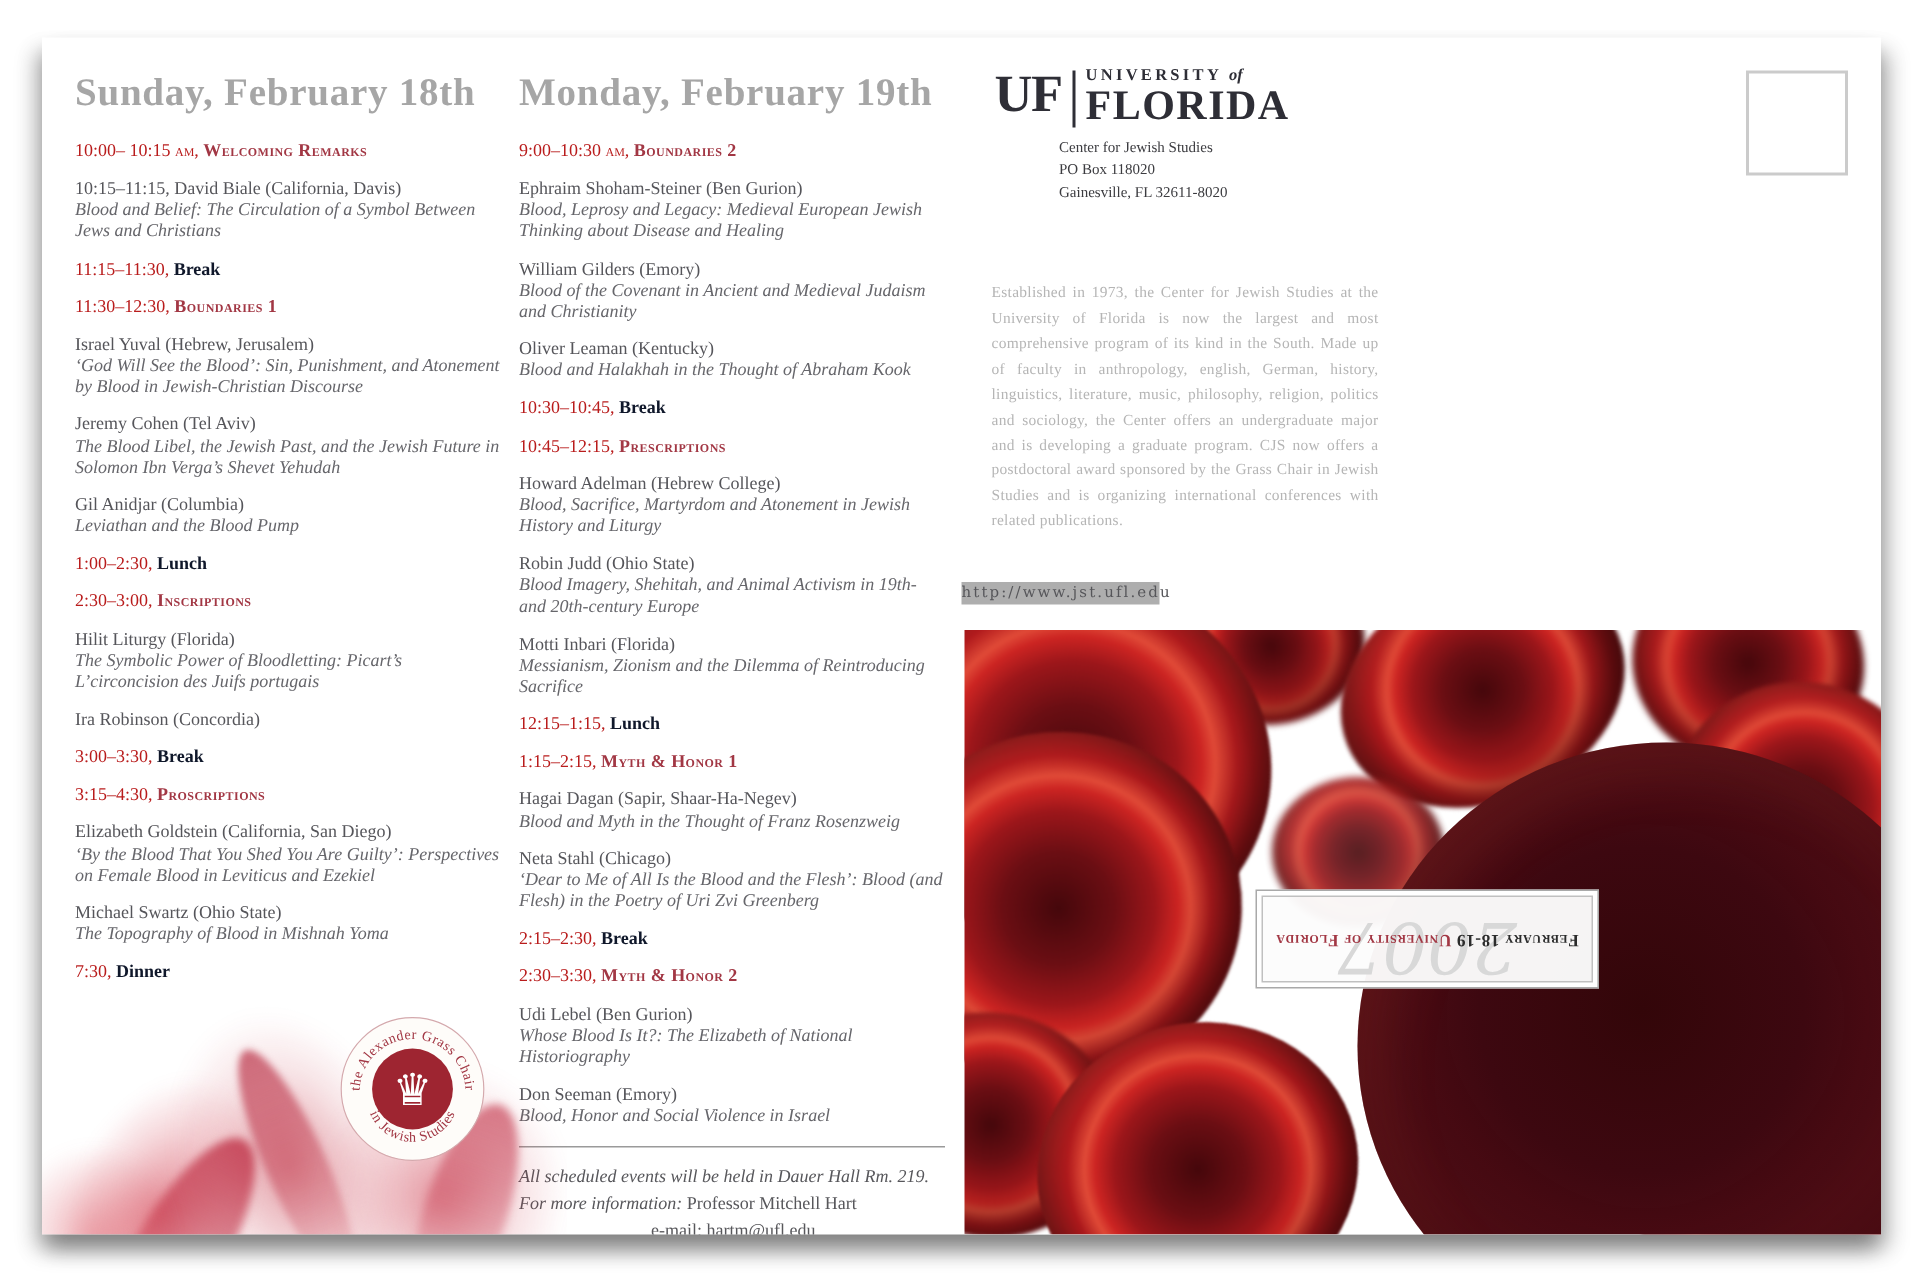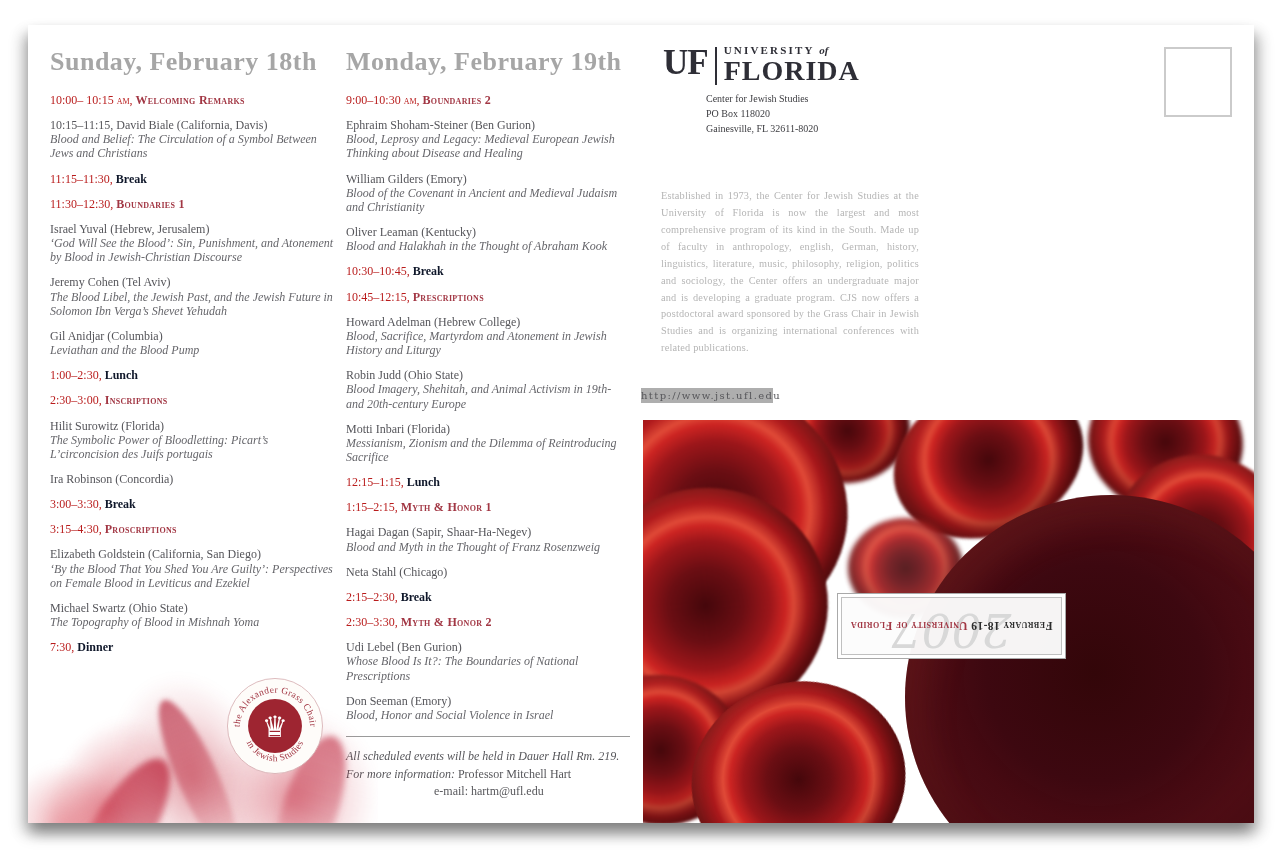--- a/index.html
+++ b/index.html
@@ -147,21 +147,21 @@
           <span class="speaker">Jeremy Cohen (Tel Aviv)</span>
           <span class="title">The Blood Libel, the Jewish Past, and the Jewish Future in Solomon Ibn Verga’s Shevet Yehudah</span>
         </p>
         <p class="row talk">
           <span class="speaker">Gil Anidjar (Columbia)</span>
           <span class="title">Leviathan and the Blood Pump</span>
         </p>
         <p class="row break"><span class="time">1:00–2:30, </span><span class="break-label">Lunch</span></p>
         <p class="row session"><span class="time">2:30–3:00, </span><span class="session-label">Inscriptions</span></p>
         <p class="row talk">
-          <span class="speaker">Hilit Surowitz (Florida)</span>
+          <span class="speaker">Hilit Liturgy (Florida)</span>
           <span class="title">The Symbolic Power of Bloodletting: Picart’s L’circoncision des Juifs portugais</span>
         </p>
         <p class="row talk">
           <span class="speaker">Ira Robinson (Concordia)</span>
         </p>
         <p class="row break"><span class="time">3:00–3:30, </span><span class="break-label">Break</span></p>
         <p class="row session"><span class="time">3:15–4:30, </span><span class="session-label">Proscriptions</span></p>
         <p class="row talk">
           <span class="speaker">Elizabeth Goldstein (California, San Diego)</span>
           <span class="title">‘By the Blood That You Shed You Are Guilty’: Perspectives on Female Blood in Leviticus and Ezekiel</span>
@@ -205,26 +205,27 @@
           <span class="title">Messianism, Zionism and the Dilemma of Reintroducing Sacrifice</span>
         </p>
         <p class="row break"><span class="time">12:15–1:15, </span><span class="break-label">Lunch</span></p>
         <p class="row session"><span class="time">1:15–2:15, </span><span class="session-label">Myth &amp; Honor 1</span></p>
         <p class="row talk">
           <span class="speaker">Hagai Dagan (Sapir, Shaar-Ha-Negev)</span>
           <span class="title">Blood and Myth in the Thought of Franz Rosenzweig</span>
         </p>
         <p class="row talk">
           <span class="speaker">Neta Stahl (Chicago)</span>
+          <span class="title">‘Dear to Me of All Is the Blood and the Flesh’: Blood (and Flesh) in the Poetry of Uri Zvi Greenberg</span>
         </p>
         <p class="row break"><span class="time">2:15–2:30, </span><span class="break-label">Break</span></p>
         <p class="row session"><span class="time">2:30–3:30, </span><span class="session-label">Myth &amp; Honor 2</span></p>
         <p class="row talk">
           <span class="speaker">Udi Lebel (Ben Gurion)</span>
-          <span class="title">Whose Blood Is It?: The Boundaries of National Prescriptions</span>
+          <span class="title">Whose Blood Is It?: The Elizabeth of National Historiography</span>
         </p>
         <p class="row talk">
           <span class="speaker">Don Seeman (Emory)</span>
           <span class="title">Blood, Honor and Social Violence in Israel</span>
         </p>
       </div>
     <div class="col-footer">
       <hr class="col-divider">
       <p class="foot-line foot-italic">All scheduled events will be held in Dauer Hall Rm. 219.</p>
       <p class="foot-line"><span class="foot-italic">For more information:</span> <span>Professor Mitchell Hart</span></p>

